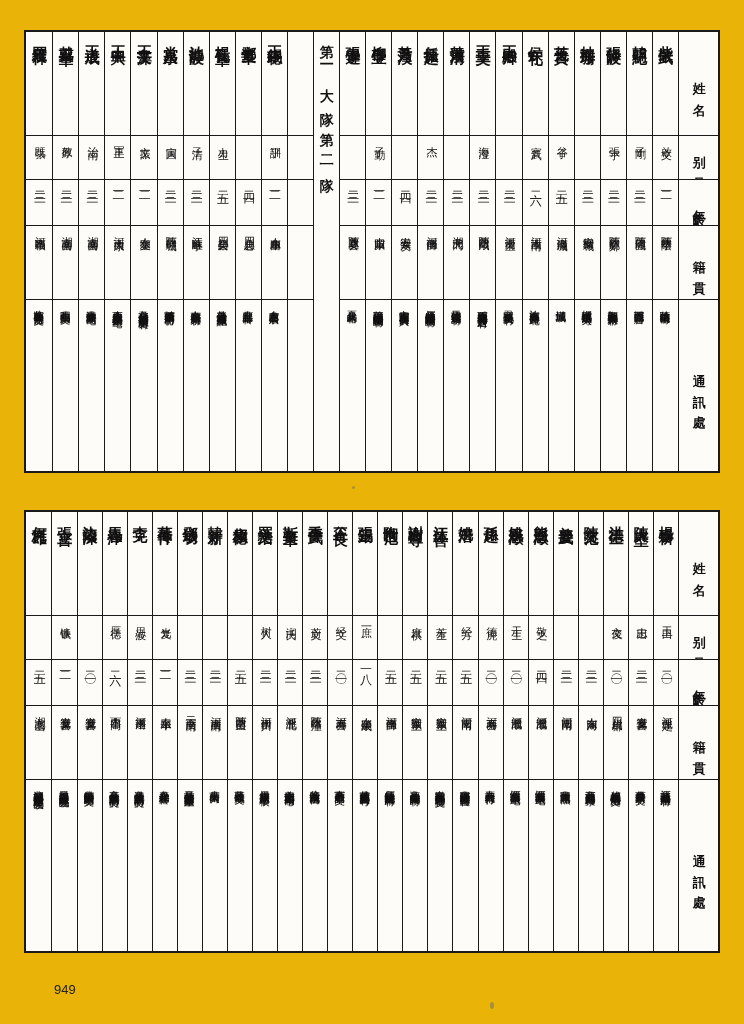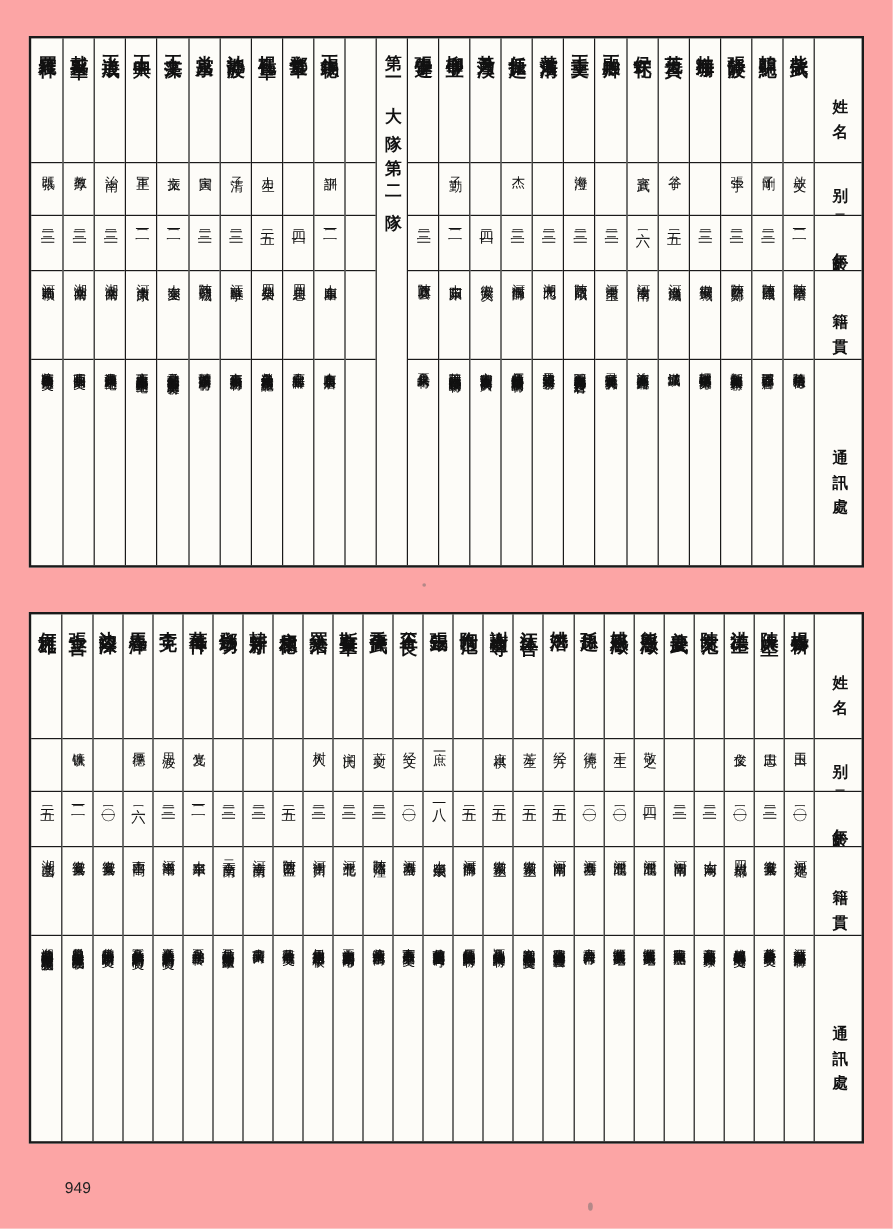--- a/index.html
+++ b/index.html
@@ -12,21 +12,21 @@
     height: 1024px;
     font-family: "DejaVu Sans", sans-serif;
     color: #111;
     position: relative;
     overflow: hidden;
   }
   .page {
     position: relative;
     width: 744px;
     height: 1024px;
-    background: #fca5a5;
+    background: #eab308;
     box-sizing: border-box;
   }
   
   .roster {
     position: absolute;
     border: 2px solid #1a1a1a;
     background: #fdfcf8;
     display: flex;
     flex-direction: row-reverse; 
     box-sizing: border-box;

